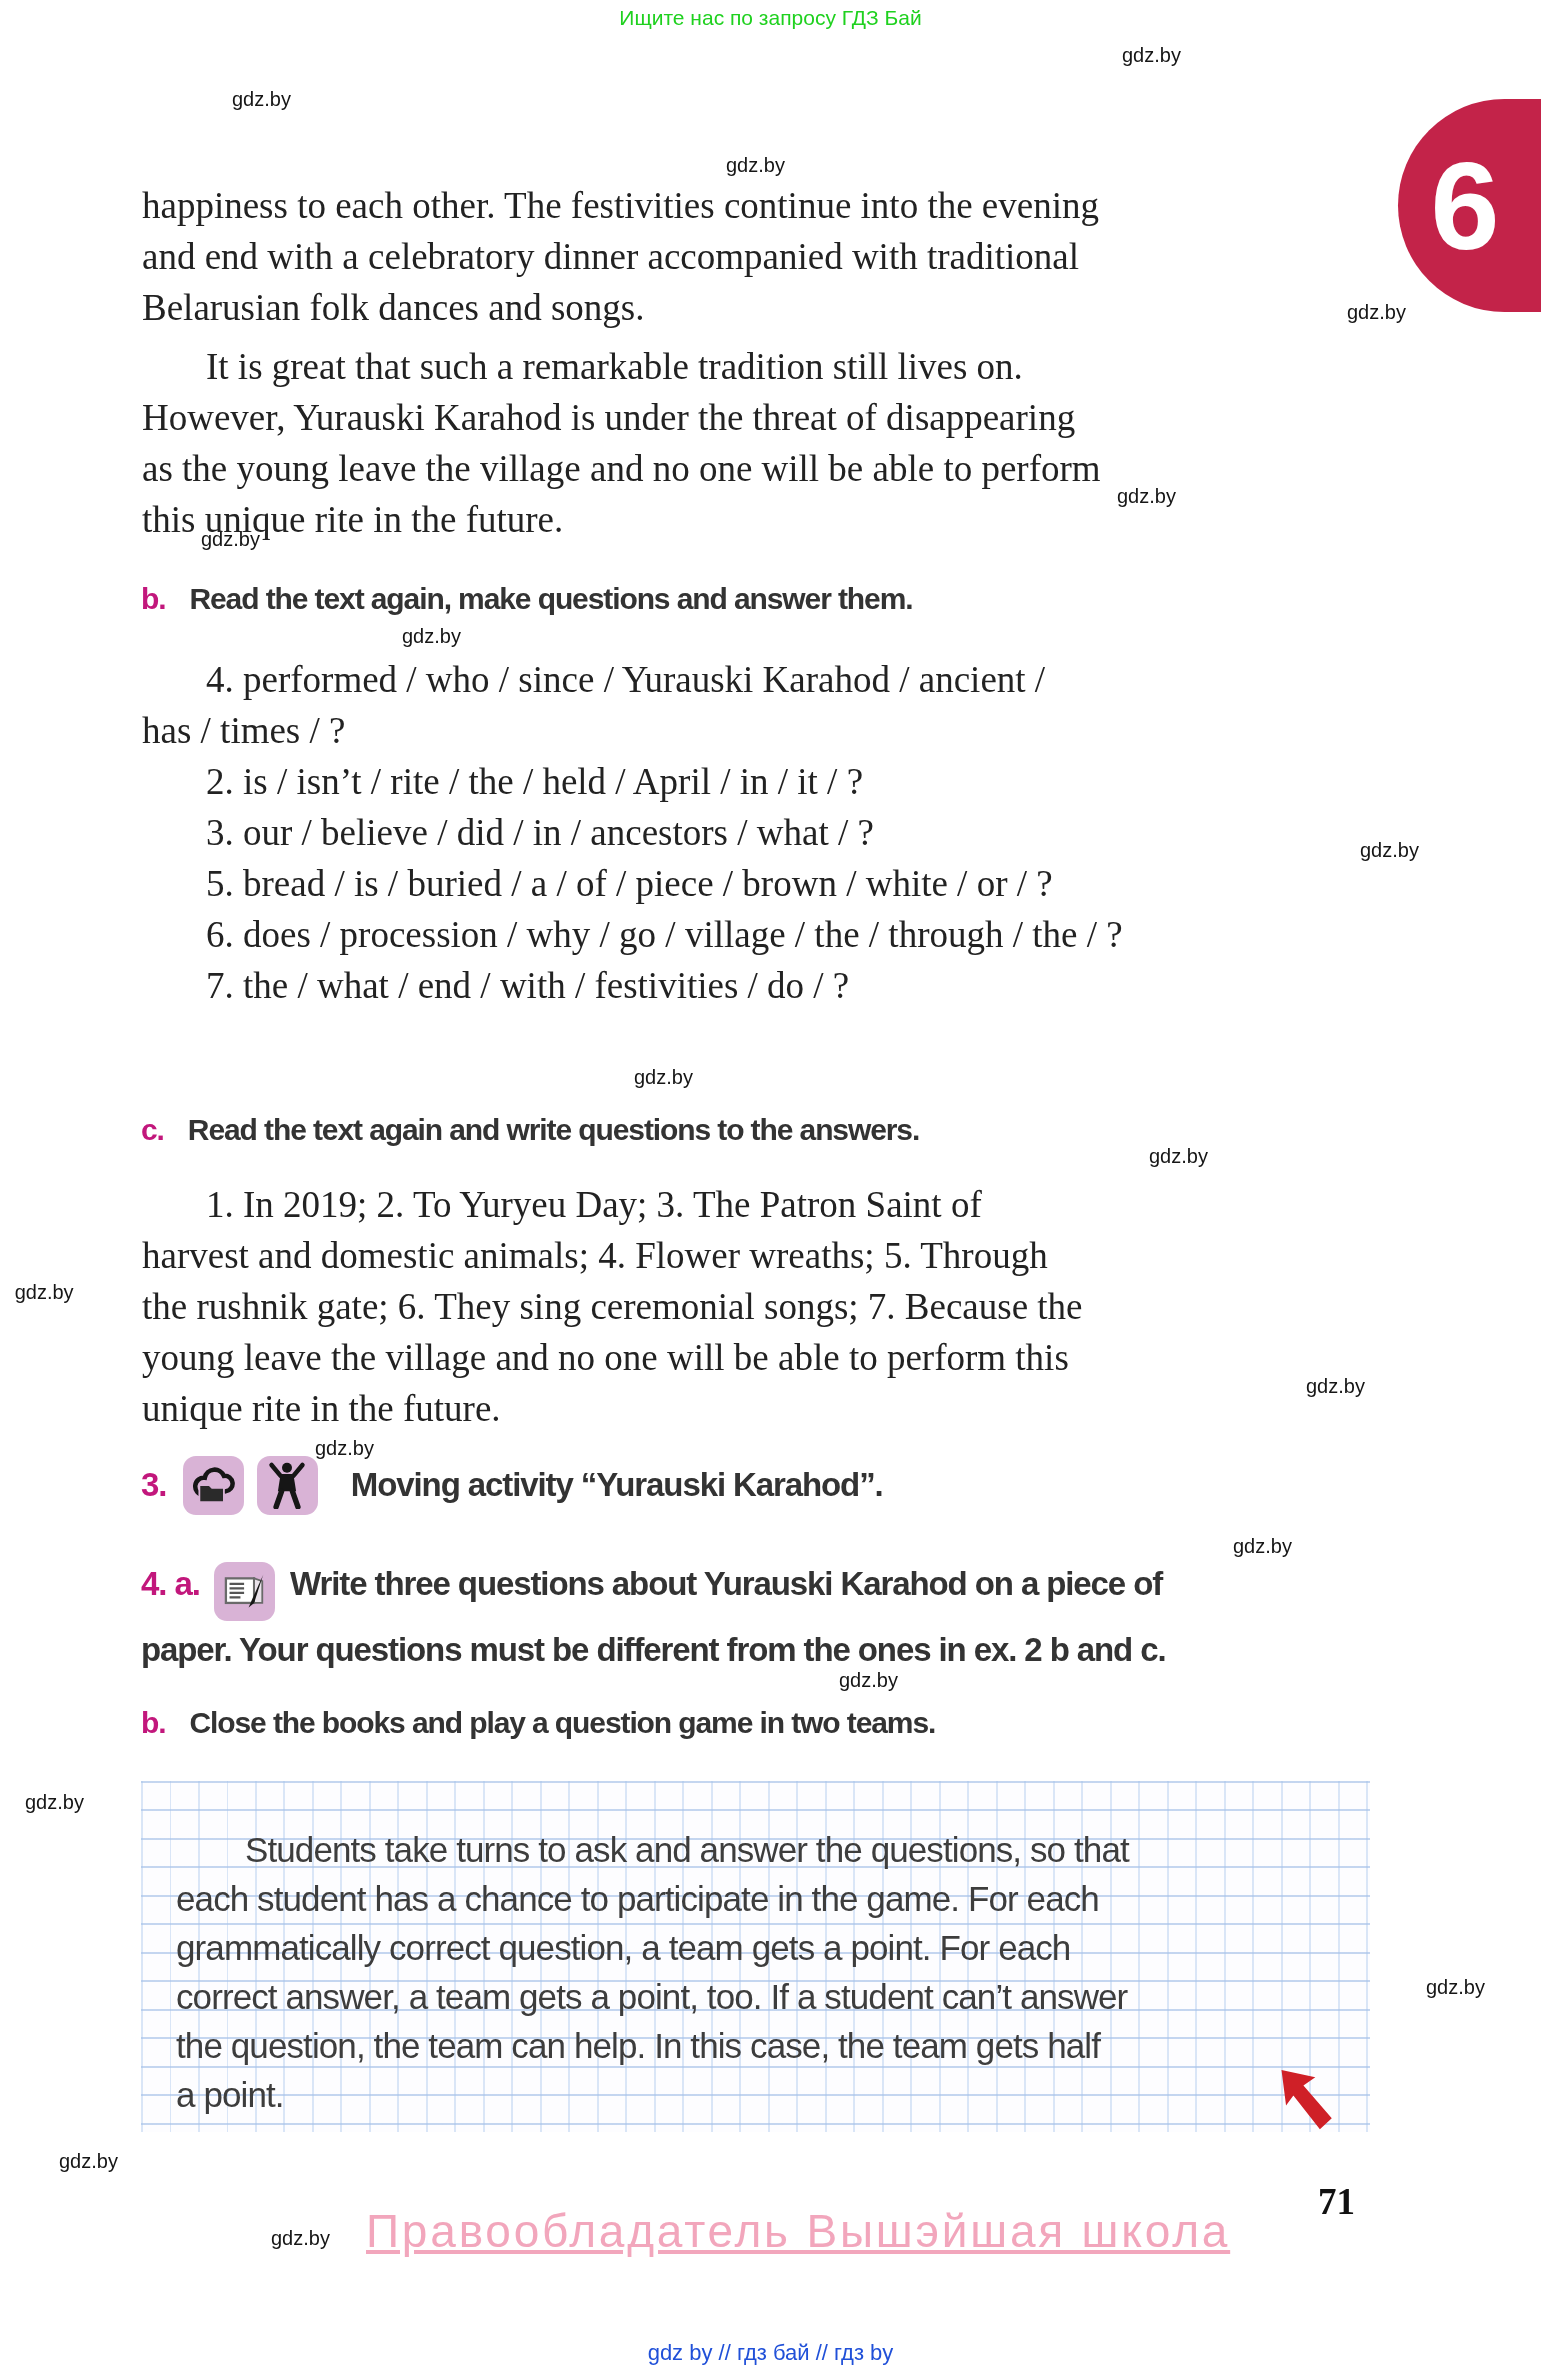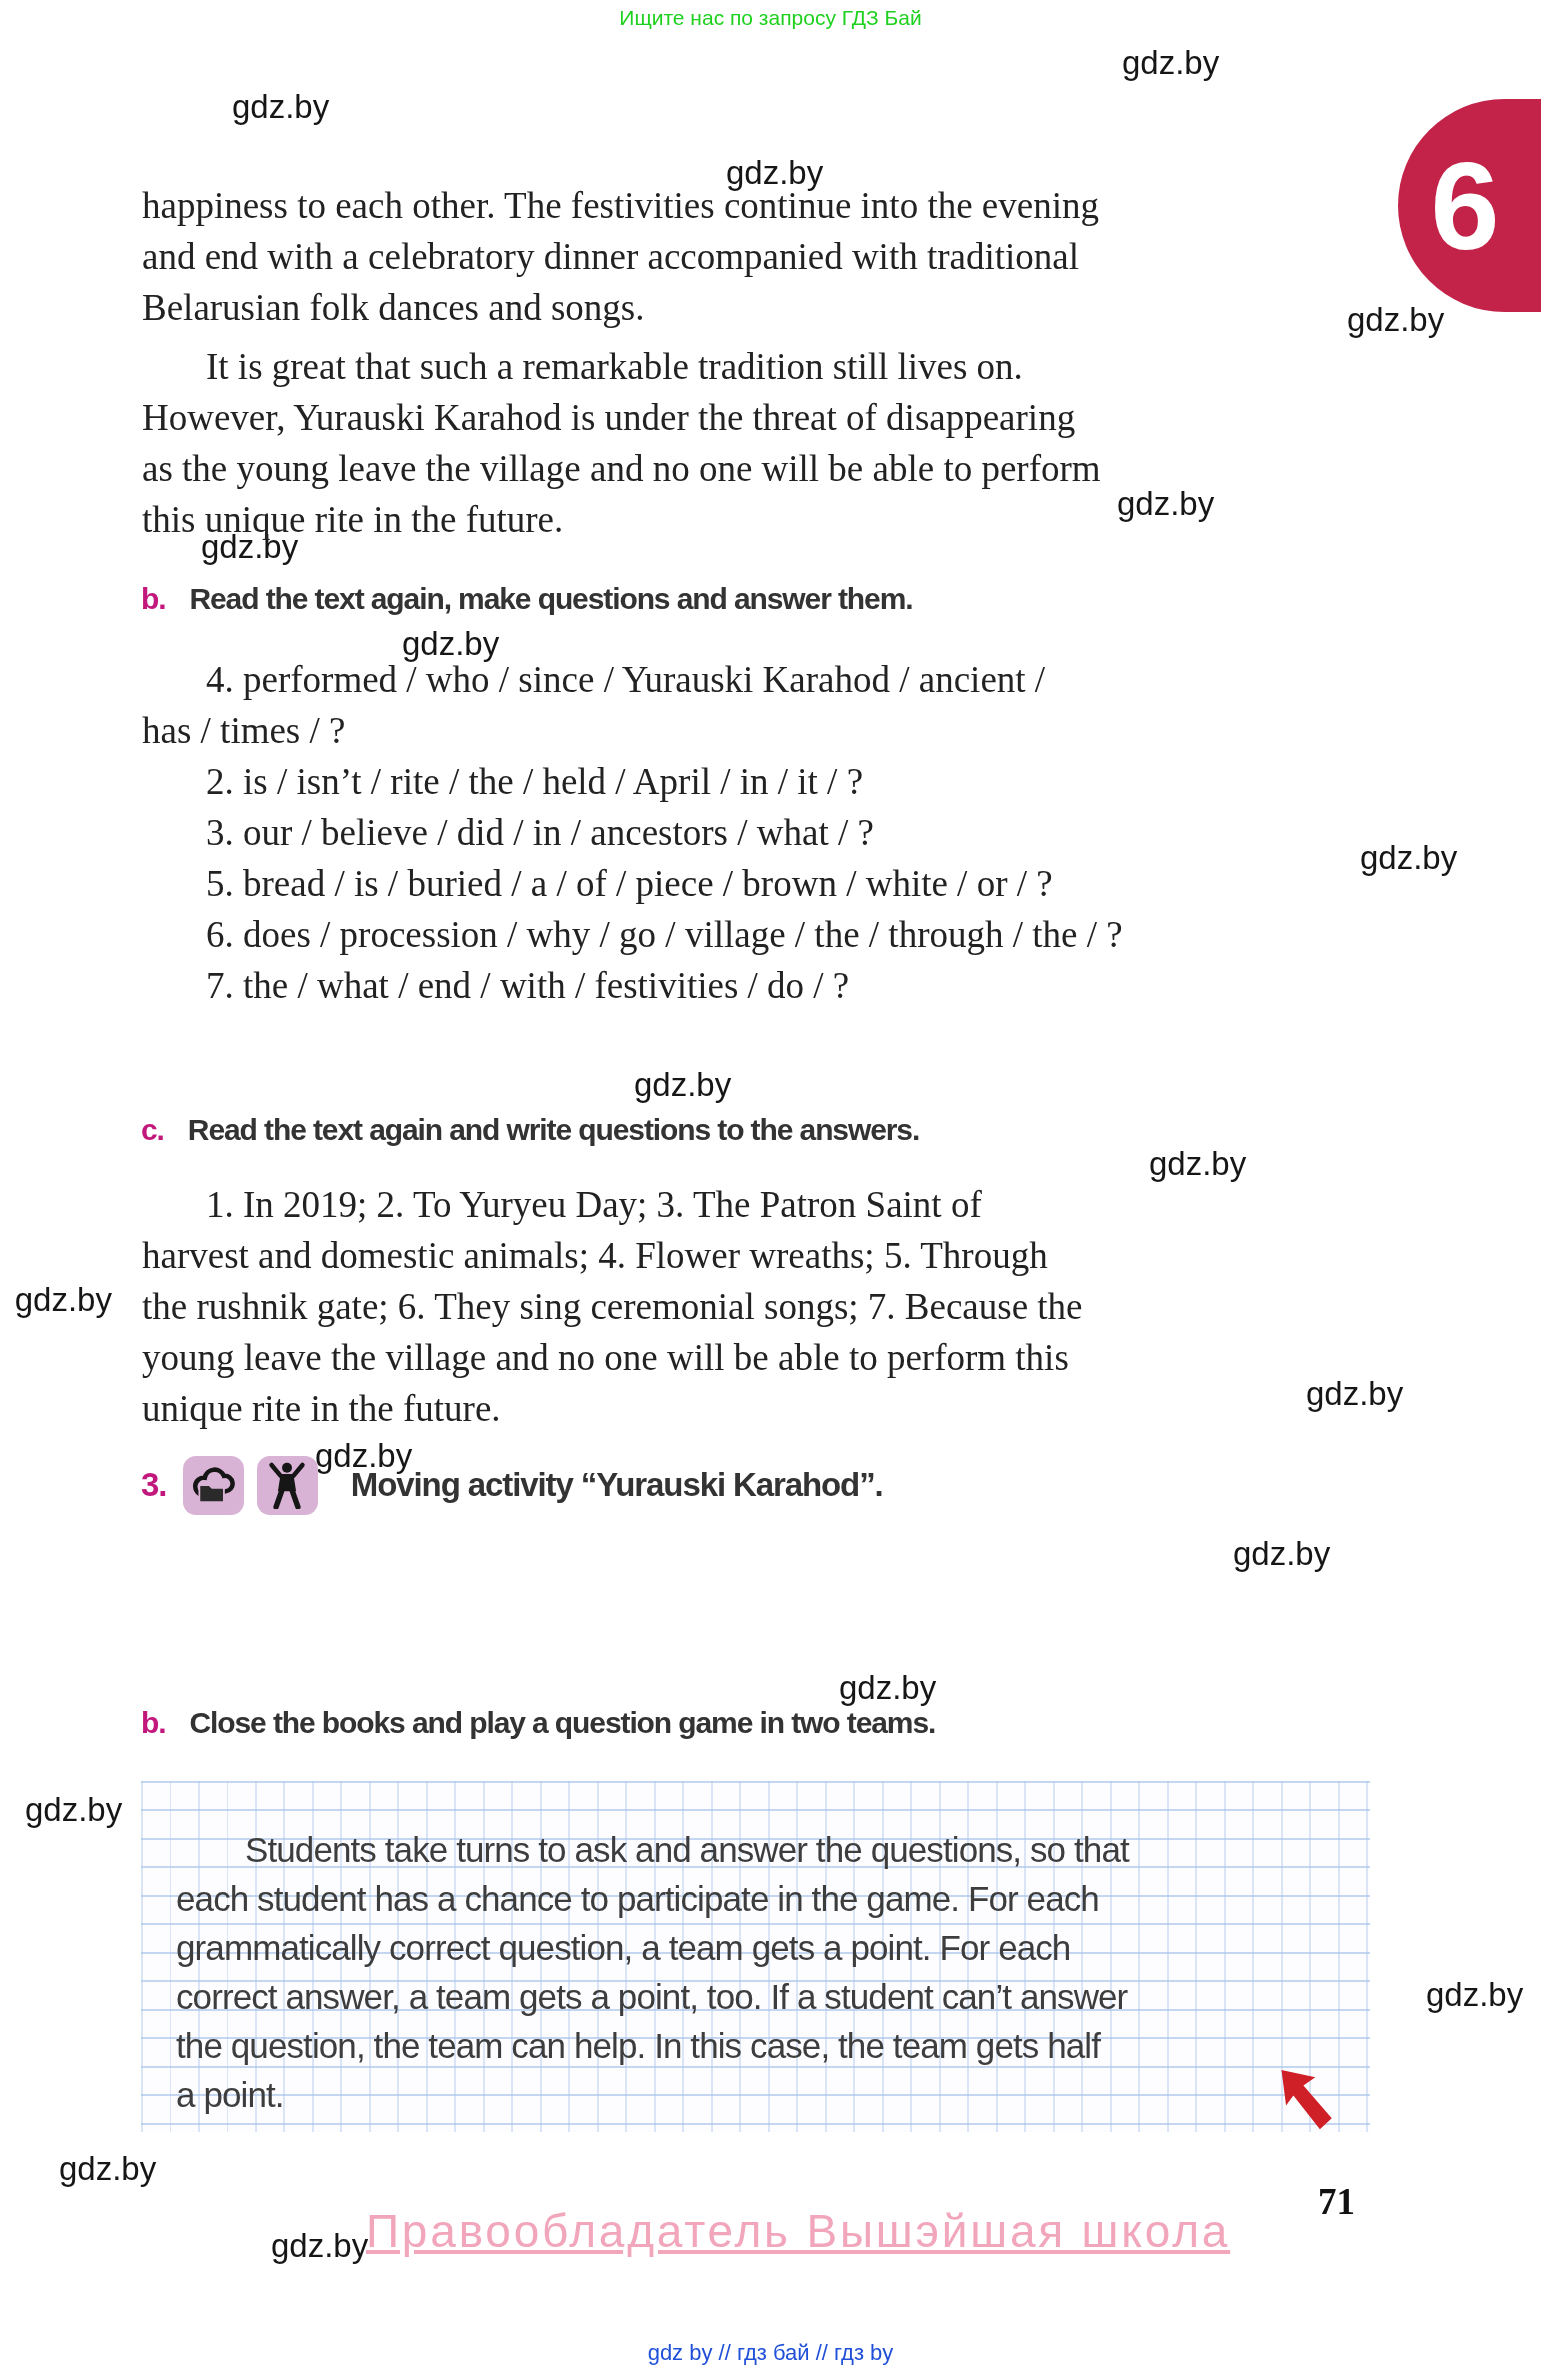--- a/index.html
+++ b/index.html
@@ -7,21 +7,21 @@
     position:relative; width:1541px; height:2377px; margin:0 auto;
     background:#ffffff; overflow:hidden;
     font-family:"Liberation Serif", serif; color:#1f1f1f;
   }
   .promo {
     position:absolute; top:5.5px; left:0; width:100%; text-align:center;
     font-family:"Liberation Sans", sans-serif; font-size:21px; color:#1fd11f;
   }
   .wm {
     position:absolute; font-family:"Liberation Sans", sans-serif;
-    font-size:33px; color:#161616; white-space:nowrap;
+    font-size:20px; color:#161616; white-space:nowrap;
   }
   .unit-badge {
     position:absolute; right:0; top:99px; width:143px; height:213px;
     background:#c32349; border-radius:107px 0 0 107px;
     display:flex; align-items:center; justify-content:center;
   }
   .unit-badge span {
     font-family:"Liberation Sans", sans-serif; font-weight:bold;
     font-size:124px; color:#ffffff; padding-right:9.2px;
   }
@@ -168,20 +168,31 @@
       <svg width="40" height="48" viewBox="0 0 44 52">
         <circle cx="22" cy="7" r="5.5" fill="#161616"></circle>
         <path d="M15 16 L5 4 M29 16 L39 4" stroke="#161616" stroke-width="5" stroke-linecap="round"></path>
         <path d="M15 14 h14 l3 19 h-20 z" fill="#161616"></path>
         <path d="M16 33 L10 50 M28 33 L34 50" stroke="#161616" stroke-width="6" stroke-linecap="round"></path>
       </svg>
     </span>
     <span class="title">Moving activity “Yurauski Karahod”.</span>
   </div>
 
+  <div class="ex4a">
+    <span class="letter">4. a.</span><span class="icon-badge">
+        <svg width="46" height="40" viewBox="0 0 50 44">
+        <rect x="4" y="7" width="31" height="27" fill="#ffffff" stroke="#6a6a6a" stroke-width="2.5"></rect>
+        <path d="M35 7 l9 3 v24 l-9 0 z" fill="#e9e2ea" stroke="#6a6a6a" stroke-width="2"></path>
+        <path d="M8 13 h16 M8 18 h16 M8 23 h16 M8 28 h12" stroke="#555" stroke-width="2.5"></path>
+        <path d="M45 3 L32 32 L29 39 L35 34 Z" fill="#161616"></path>
+      </svg>
+      </span><span class="btext">Write three questions about Yurauski Karahod on a piece of
+paper. Your questions must be different from the ones in ex. 2 b and c.</span>
+  </div>
 
   <div class="heading" style="top:1706px">
     <span class="letter">b.</span><span>Close the books and play a question game in two teams.</span>
   </div>
 
   <div class="grid-box">
     <div class="grid-text">Students take turns to ask and answer the questions, so that
 each student has a chance to participate in the game. For each
 grammatically correct question, a team gets a point. For each
 correct answer, a team gets a point, too. If a student can’t answer

